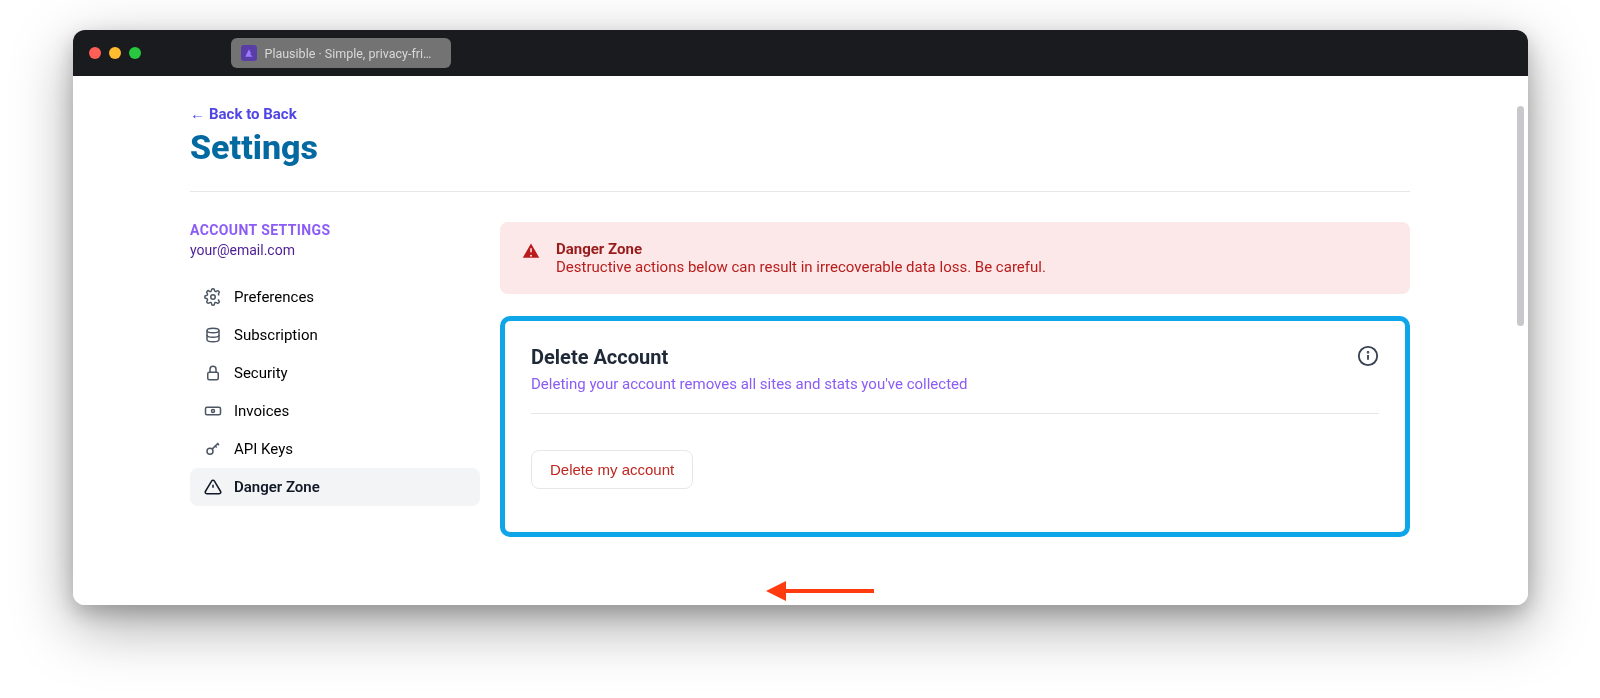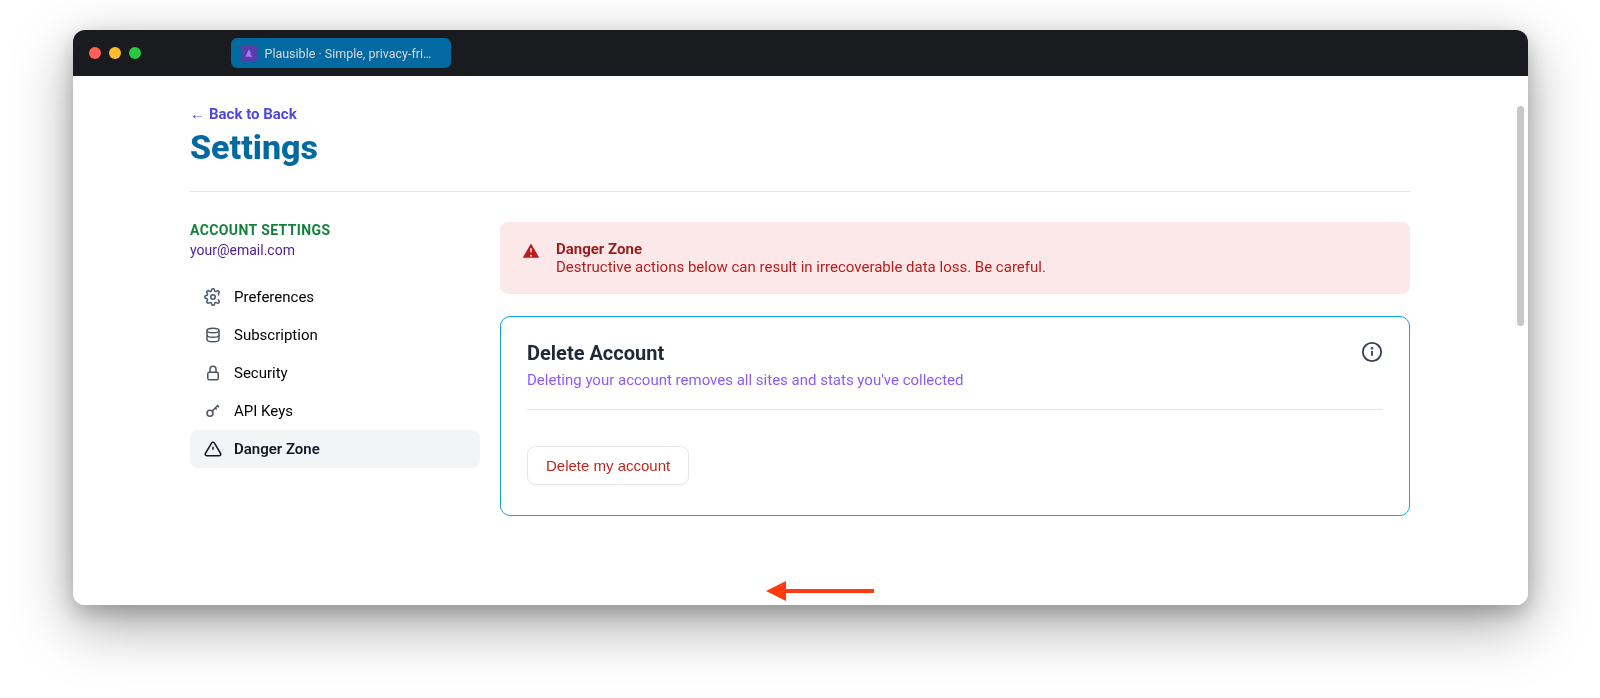--- a/index.html
+++ b/index.html
@@ -29,21 +29,21 @@
   }
   .traffic-lights { display: flex; gap: 8px; margin-right: 90px; }
   .dot { width: 12px; height: 12px; border-radius: 50%; }
   .dot.red { background: #ff5f57; }
   .dot.yellow { background: #febc2e; }
   .dot.green { background: #28c840; }
   .tab {
     display: flex;
     align-items: center;
     gap: 8px;
-    background: #0369a1;
+    background: #737373;
     border-radius: 6px;
     padding: 6px 14px 6px 10px;
     max-width: 220px;
     height: 30px;
   }
   .tab-favicon {
     width: 16px; height: 16px;
     background: #5a3ea8;
     border-radius: 3px;
     display: flex; align-items: center; justify-content: center;
@@ -95,21 +95,21 @@
     margin-top: 4px;
   }
   .hr {
     border: none;
     border-top: 1px solid #e5e7eb;
     margin: 24px 0 30px 0;
   }
   .cols { display: flex; gap: 20px; }
   .sidebar { width: 290px; flex-shrink: 0; }
   .side-heading {
-    color: #15803d;
+    color: #8b5cf6;
     font-size: 14px;
     font-weight: 700;
     letter-spacing: 0.4px;
   }
   .side-sub {
     color: #4c1d95;
     font-size: 14px;
     margin-top: 4px;
     margin-bottom: 20px;
   }
@@ -143,23 +143,23 @@
     color: #991b1b;
     font-size: 15px;
     font-weight: 700;
   }
   .alert-desc {
     color: #b91c1c;
     font-size: 15px;
   }
   .card {
     margin-top: 22px;
-    border: 1px solid #0ea5e9;
+    border: 5px solid #0ea5e9;
     border-radius: 10px;
-    padding: 24px 26px 30px 26px;
+    padding: 24px 26px 43px 26px;
     position: relative;
   }
   .card-head { display: flex; justify-content: space-between; align-items: flex-start; }
   .card-title {
     font-size: 20px;
     font-weight: 700;
     color: #1f2937;
   }
   .card-desc {
     color: #8b5cf6;
@@ -245,20 +245,27 @@
           </div>
 
           <div class="nav-item">
             <svg class="nav-icon" viewBox="0 0 24 24" fill="none" stroke="currentColor" stroke-width="2">
                 <rect x="5" y="11" width="14" height="10" rx="2"></rect>
                 <path d="M8 11V7a4 4 0 0 1 8 0v4"></path>
               </svg>
             <span>Security</span>
           </div>
 
+          <div class="nav-item">
+            <svg class="nav-icon" viewBox="0 0 24 24" fill="none" stroke="currentColor" stroke-width="2">
+                <rect x="2" y="7" width="20" height="10" rx="2"></rect>
+                <circle cx="12" cy="12" r="2"></circle>
+              </svg>
+            <span>Invoices</span>
+          </div>
 
           <div class="nav-item">
             <svg class="nav-icon" viewBox="0 0 24 24" fill="none" stroke="currentColor" stroke-width="2">
                 <circle cx="8" cy="15" r="4"></circle>
                 <path d="M10.85 12.15 19 4"></path>
                 <path d="m18 5 2 2"></path>
                 <path d="m15 8 2 2"></path>
               </svg>
             <span>API Keys</span>
           </div>

